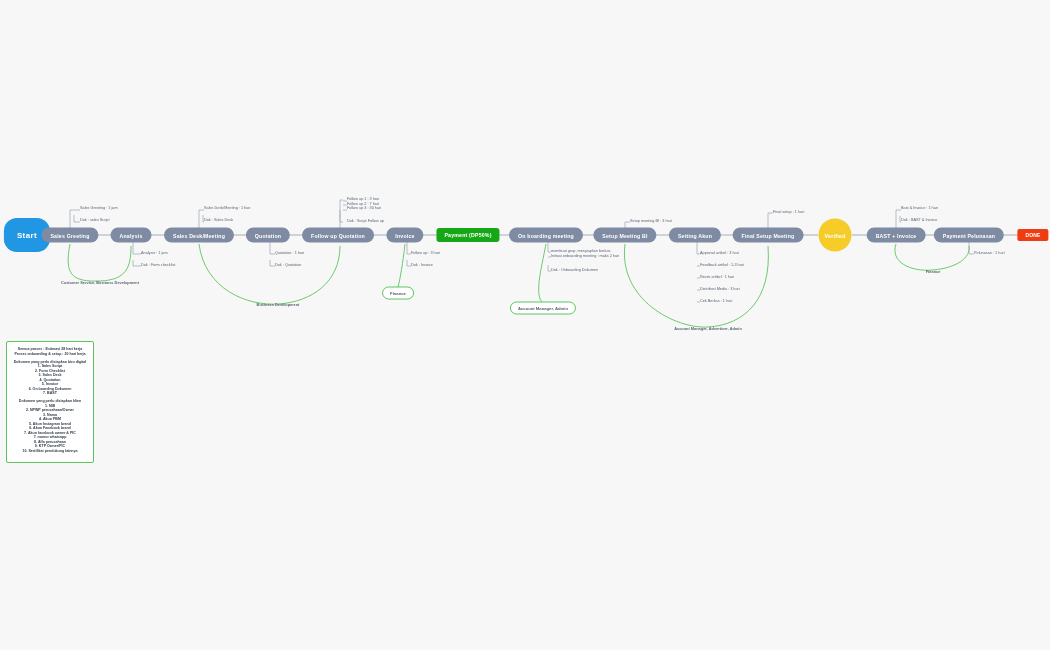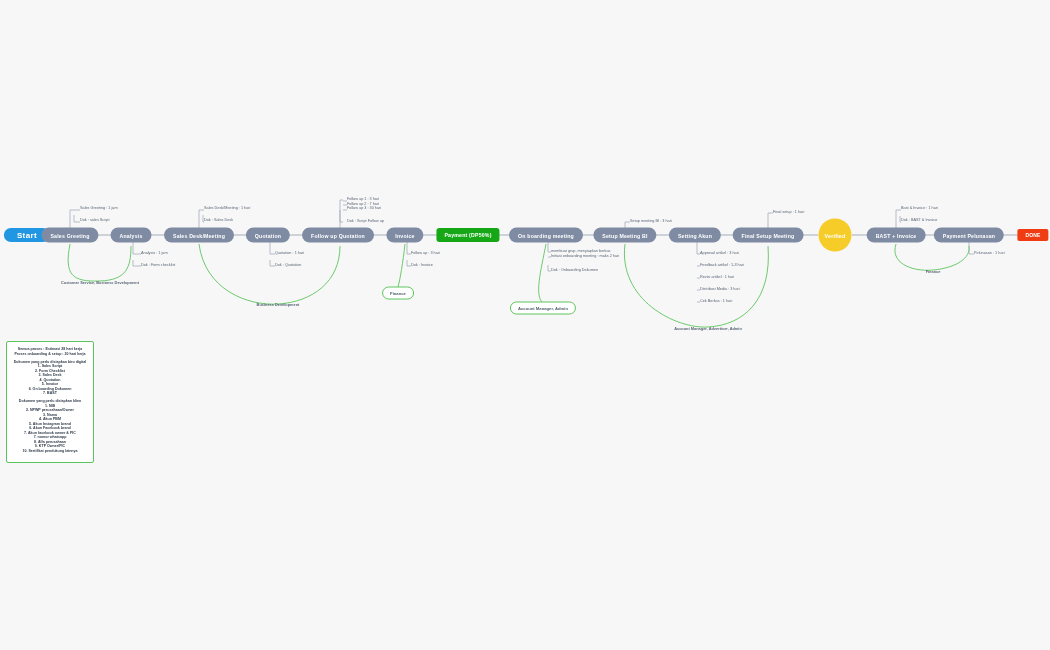--- a/index.html
+++ b/index.html
@@ -3,21 +3,21 @@
 <meta charset="utf-8">
 <style>
   html,body{margin:0;padding:0;background:#f7f7f7;}
   body{width:1050px;height:650px;overflow:hidden;font-family:"Liberation Sans",sans-serif;}
   #canvas{position:relative;width:1050px;height:650px;}
   svg#wires{position:absolute;left:0;top:0;width:1050px;height:650px;pointer-events:none;}
 
   .node{position:absolute;transform:translate(-50%,-50%);white-space:nowrap;
         font-weight:bold;letter-spacing:.2px;display:flex;align-items:center;justify-content:center;}
   .pill{background:#7e8ba3;color:#fff;border-radius:11px;height:15px;padding:0 9px;font-size:5.2px;}
-  .pill.start{background:#2196e3;border-radius:13px;height:14px;padding:0 13px;font-size:8px;letter-spacing:.4px;}
+  .pill.start{background:#2196e3;border-radius:13px;height:34px;padding:0 13px;font-size:8px;letter-spacing:.4px;}
   .pill.green{background:#16a716;border-radius:3px;height:14px;padding:0 8px;font-size:5.2px;}
   .pill.red{background:#f03c12;border-radius:2px;height:12px;padding:0 8px;font-size:5px;}
   .circ{background:#f5cc28;color:#fff;border-radius:50%;width:33px;height:33px;font-size:5.4px;}
 
   .roleb{position:absolute;transform:translate(-50%,-50%);background:#fff;border:.8px solid #5cc45c;
          border-radius:9px;color:#54616f;font-size:4.2px;padding:3px 7px;white-space:nowrap;font-weight:bold;}
   .curvelbl{position:absolute;transform:translate(-50%,-50%);color:#5a6676;font-size:3.9px;
             white-space:nowrap;font-weight:bold;}
   .leaf{position:absolute;color:#5a6676;font-size:3.8px;white-space:nowrap;line-height:4.6px;}
   .legend{position:absolute;border:1px solid #5cc45c;background:#fff;border-radius:2px;

